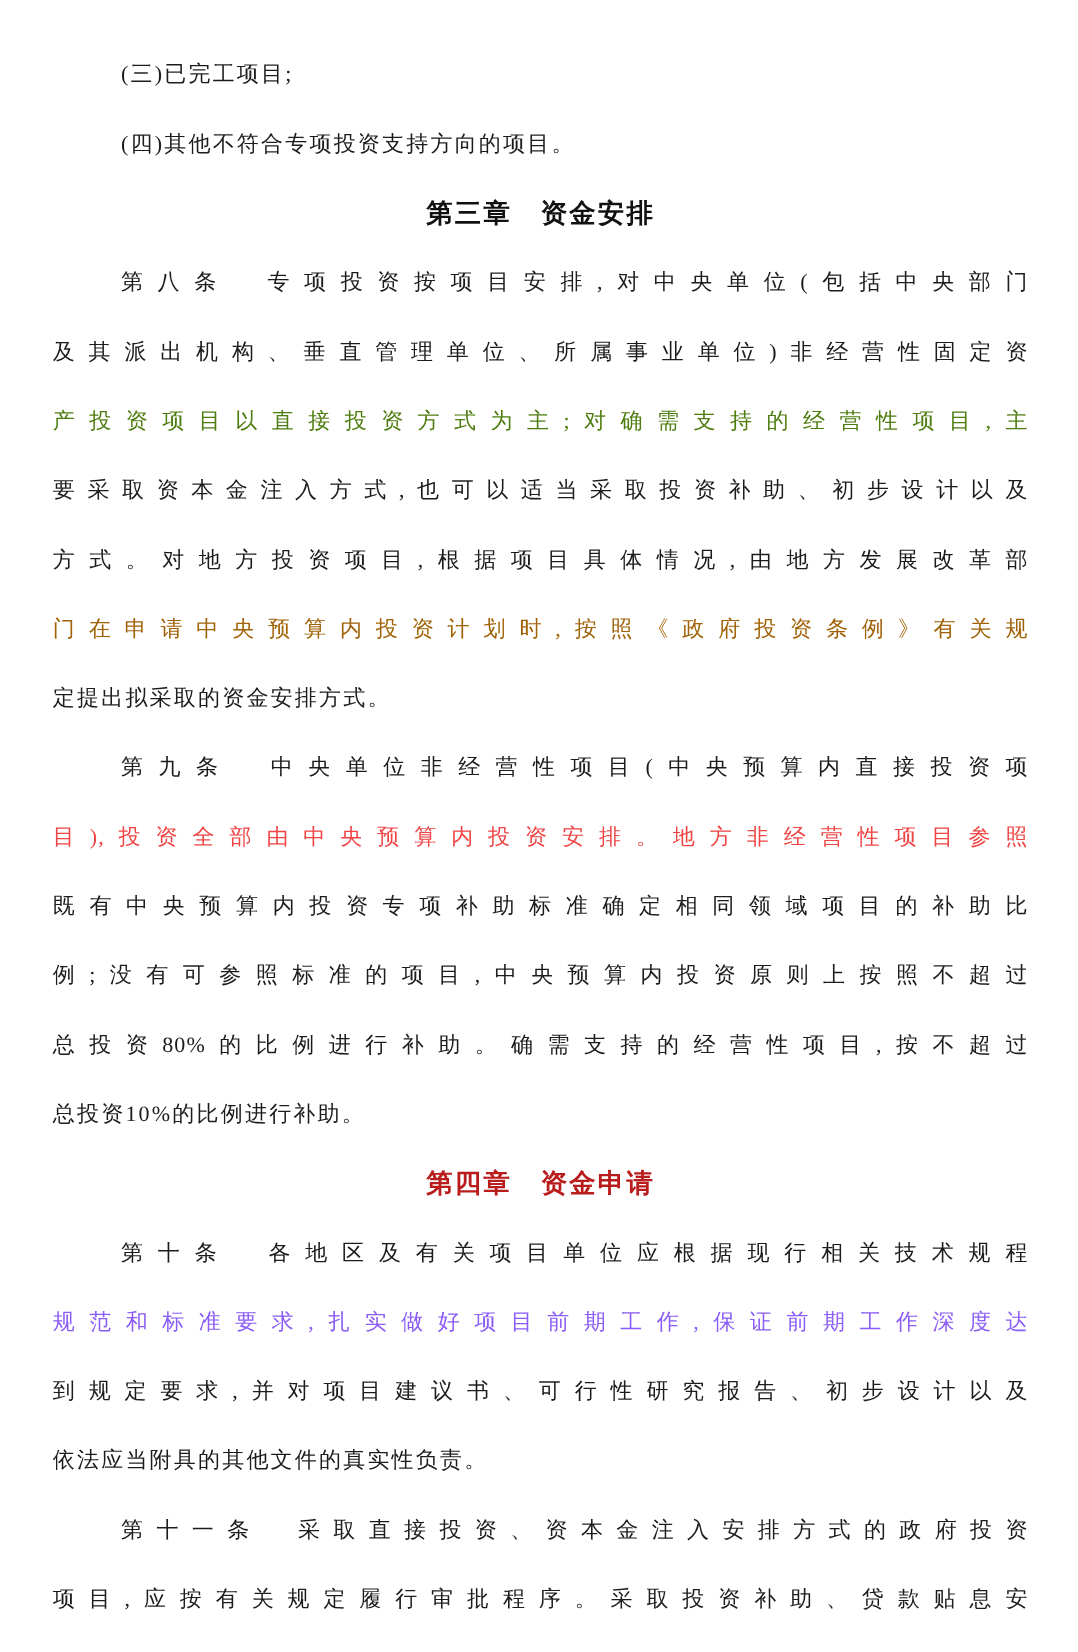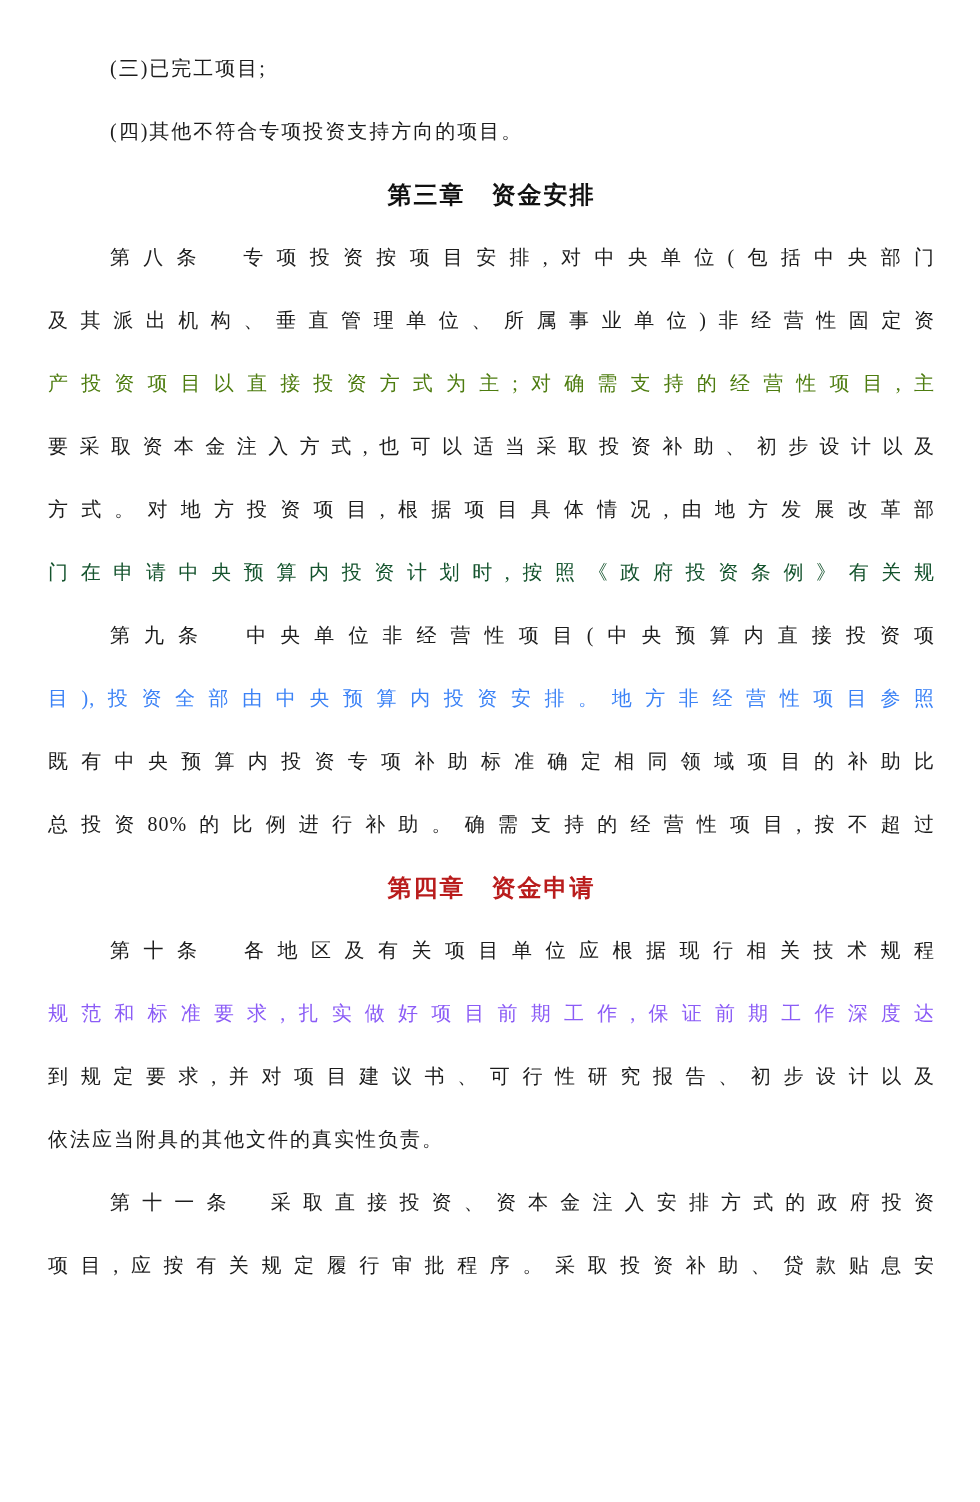--- a/index.html
+++ b/index.html
@@ -55,25 +55,28 @@
 <div class="doc-page">
   <div class="doc-body">
       <div class="line indent" style="color: rgb(28, 28, 28);">(三)已完工项目;</div>
       <div class="line indent" style="color: rgb(28, 28, 28);">(四)其他不符合专项投资支持方向的项目。</div>
       <div class="heading" style="color: rgb(17, 17, 17);">第三章　资金安排</div>
       <div class="line indent full" style="color: rgb(28, 28, 28);">第八条　专项投资按项目安排,对中央单位(包括中央部门</div>
       <div class="line full" style="color: rgb(28, 28, 28);">及其派出机构、垂直管理单位、所属事业单位)非经营性固定资</div>
       <div class="line full" style="color: #4d7c0f;">产投资项目以直接投资方式为主;对确需支持的经营性项目,主</div>
       <div class="line full" style="color: rgb(28, 28, 28);">要采取资本金注入方式,也可以适当采取投资补助、初步设计以及</div>
       <div class="line full" style="color: rgb(28, 28, 28);">方式。对地方投资项目,根据项目具体情况,由地方发展改革部</div>
-      <div class="line full" style="color: #14532d;">门在申请中央预算内投资计划时,按照《政府投资条例》有关规</div>
+      <div class="line full" style="color: #a16207;">门在申请中央预算内投资计划时,按照《政府投资条例》有关规</div>
+      <div class="line" style="color: rgb(28, 28, 28);">定提出拟采取的资金安排方式。</div>
       <div class="line indent full" style="color: rgb(28, 28, 28);">第九条　中央单位非经营性项目(中央预算内直接投资项</div>
-      <div class="line full" style="color: #3b82f6;">目),投资全部由中央预算内投资安排。地方非经营性项目参照</div>
+      <div class="line full" style="color: #ef4444;">目),投资全部由中央预算内投资安排。地方非经营性项目参照</div>
       <div class="line full" style="color: rgb(28, 28, 28);">既有中央预算内投资专项补助标准确定相同领域项目的补助比</div>
+      <div class="line full" style="color: rgb(28, 28, 28);">例;没有可参照标准的项目,中央预算内投资原则上按照不超过</div>
       <div class="line full" style="color: rgb(28, 28, 28);">总投资80%的比例进行补助。确需支持的经营性项目,按不超过</div>
+      <div class="line" style="color: rgb(28, 28, 28);">总投资10%的比例进行补助。</div>
       <div class="heading" style="color: #b91c1c;">第四章　资金申请</div>
       <div class="line indent full" style="color: rgb(28, 28, 28);">第十条　各地区及有关项目单位应根据现行相关技术规程</div>
       <div class="line full" style="color: #8b5cf6;">规范和标准要求,扎实做好项目前期工作,保证前期工作深度达</div>
       <div class="line full" style="color: rgb(28, 28, 28);">到规定要求,并对项目建议书、可行性研究报告、初步设计以及</div>
       <div class="line" style="color: rgb(28, 28, 28);">依法应当附具的其他文件的真实性负责。</div>
       <div class="line indent full" style="color: rgb(28, 28, 28);">第十一条　采取直接投资、资本金注入安排方式的政府投资</div>
       <div class="line full" style="color: rgb(28, 28, 28);">项目,应按有关规定履行审批程序。采取投资补助、贷款贴息安</div>
     </div>
 </div>
 

